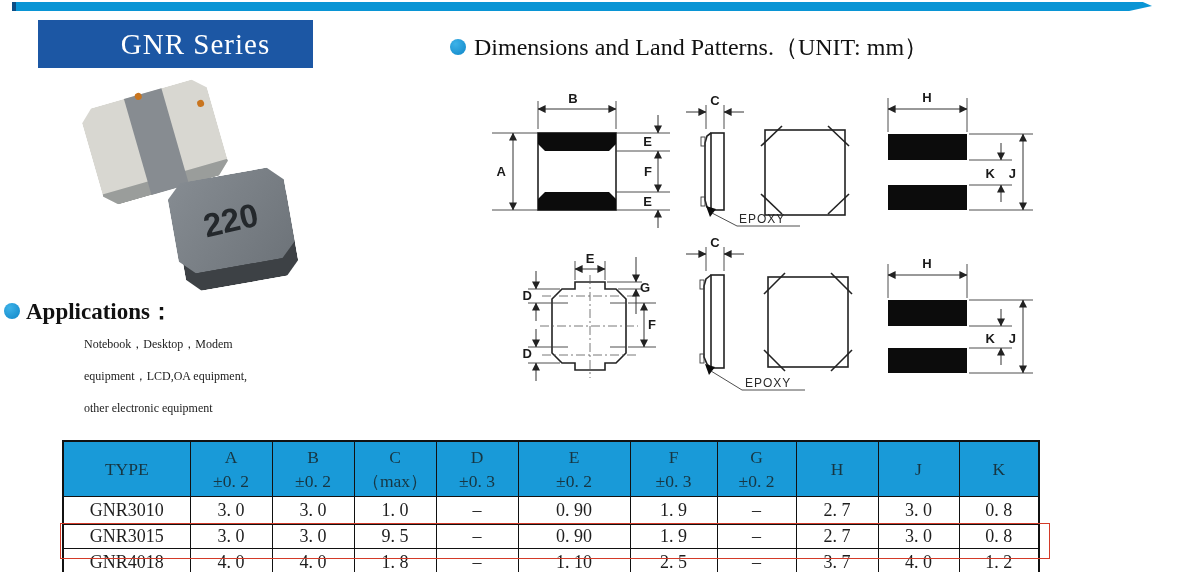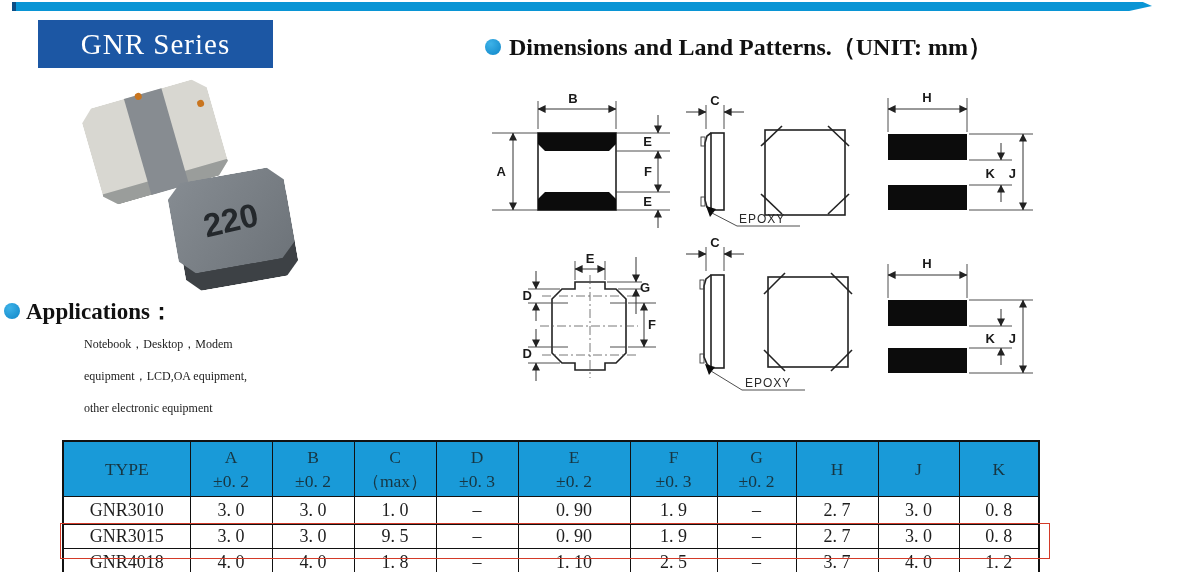--- a/index.html
+++ b/index.html
@@ -10,30 +10,30 @@
   
   .topbar{
     position:absolute;left:12px;top:2px;width:1140px;height:9px;
     background:linear-gradient(90deg,#0c4e86 0,#0c4e86 4px,#0995d5 4px,#0995d5 100%);
     clip-path:polygon(0 0,99.2% 0,100% 45%,98% 100%,0 100%);
   }
   
   .series-box{
     position:absolute;left:38px;top:20px;width:235px;height:48px;
     background:#1c57a4;color:#fff;display:flex;align-items:center;justify-content:center;
-    font-size:29px;letter-spacing:1px;
+    font-size:29px;letter-spacing:1px;padding-left:40px;
   }
   
   .bullet{
     display:inline-block;width:16px;height:16px;border-radius:50%;
     background:radial-gradient(circle at 35% 30%,#3db2e8,#0f86c8);
     vertical-align:middle;
   }
   
-  .dim-heading{position:absolute;left:485px;top:31px;font-weight:bold;font-size:24px;color:#111;white-space:nowrap;}
+  .dim-heading{position:absolute;left:450px;top:31px;font-weight:normal;font-size:24px;color:#111;white-space:nowrap;}
   .dim-heading .bullet{margin-right:8px;margin-top:-4px;}
   
   .apps-heading{position:absolute;left:4px;top:296px;font-weight:bold;font-size:23px;color:#111;}
   .apps-heading .bullet{margin-right:6px;margin-top:-5px;}
   .apps-lines{position:absolute;left:84px;top:328px;font-size:12px;color:#1b1b1b;line-height:32px;}
   
   .photo{position:absolute;left:80px;top:80px;width:235px;height:215px;}
   .ind{position:absolute;}
   .ind1{left:10px;top:12px;width:130px;height:100px;transform:rotate(-16deg);}
   .ind1 .face{

